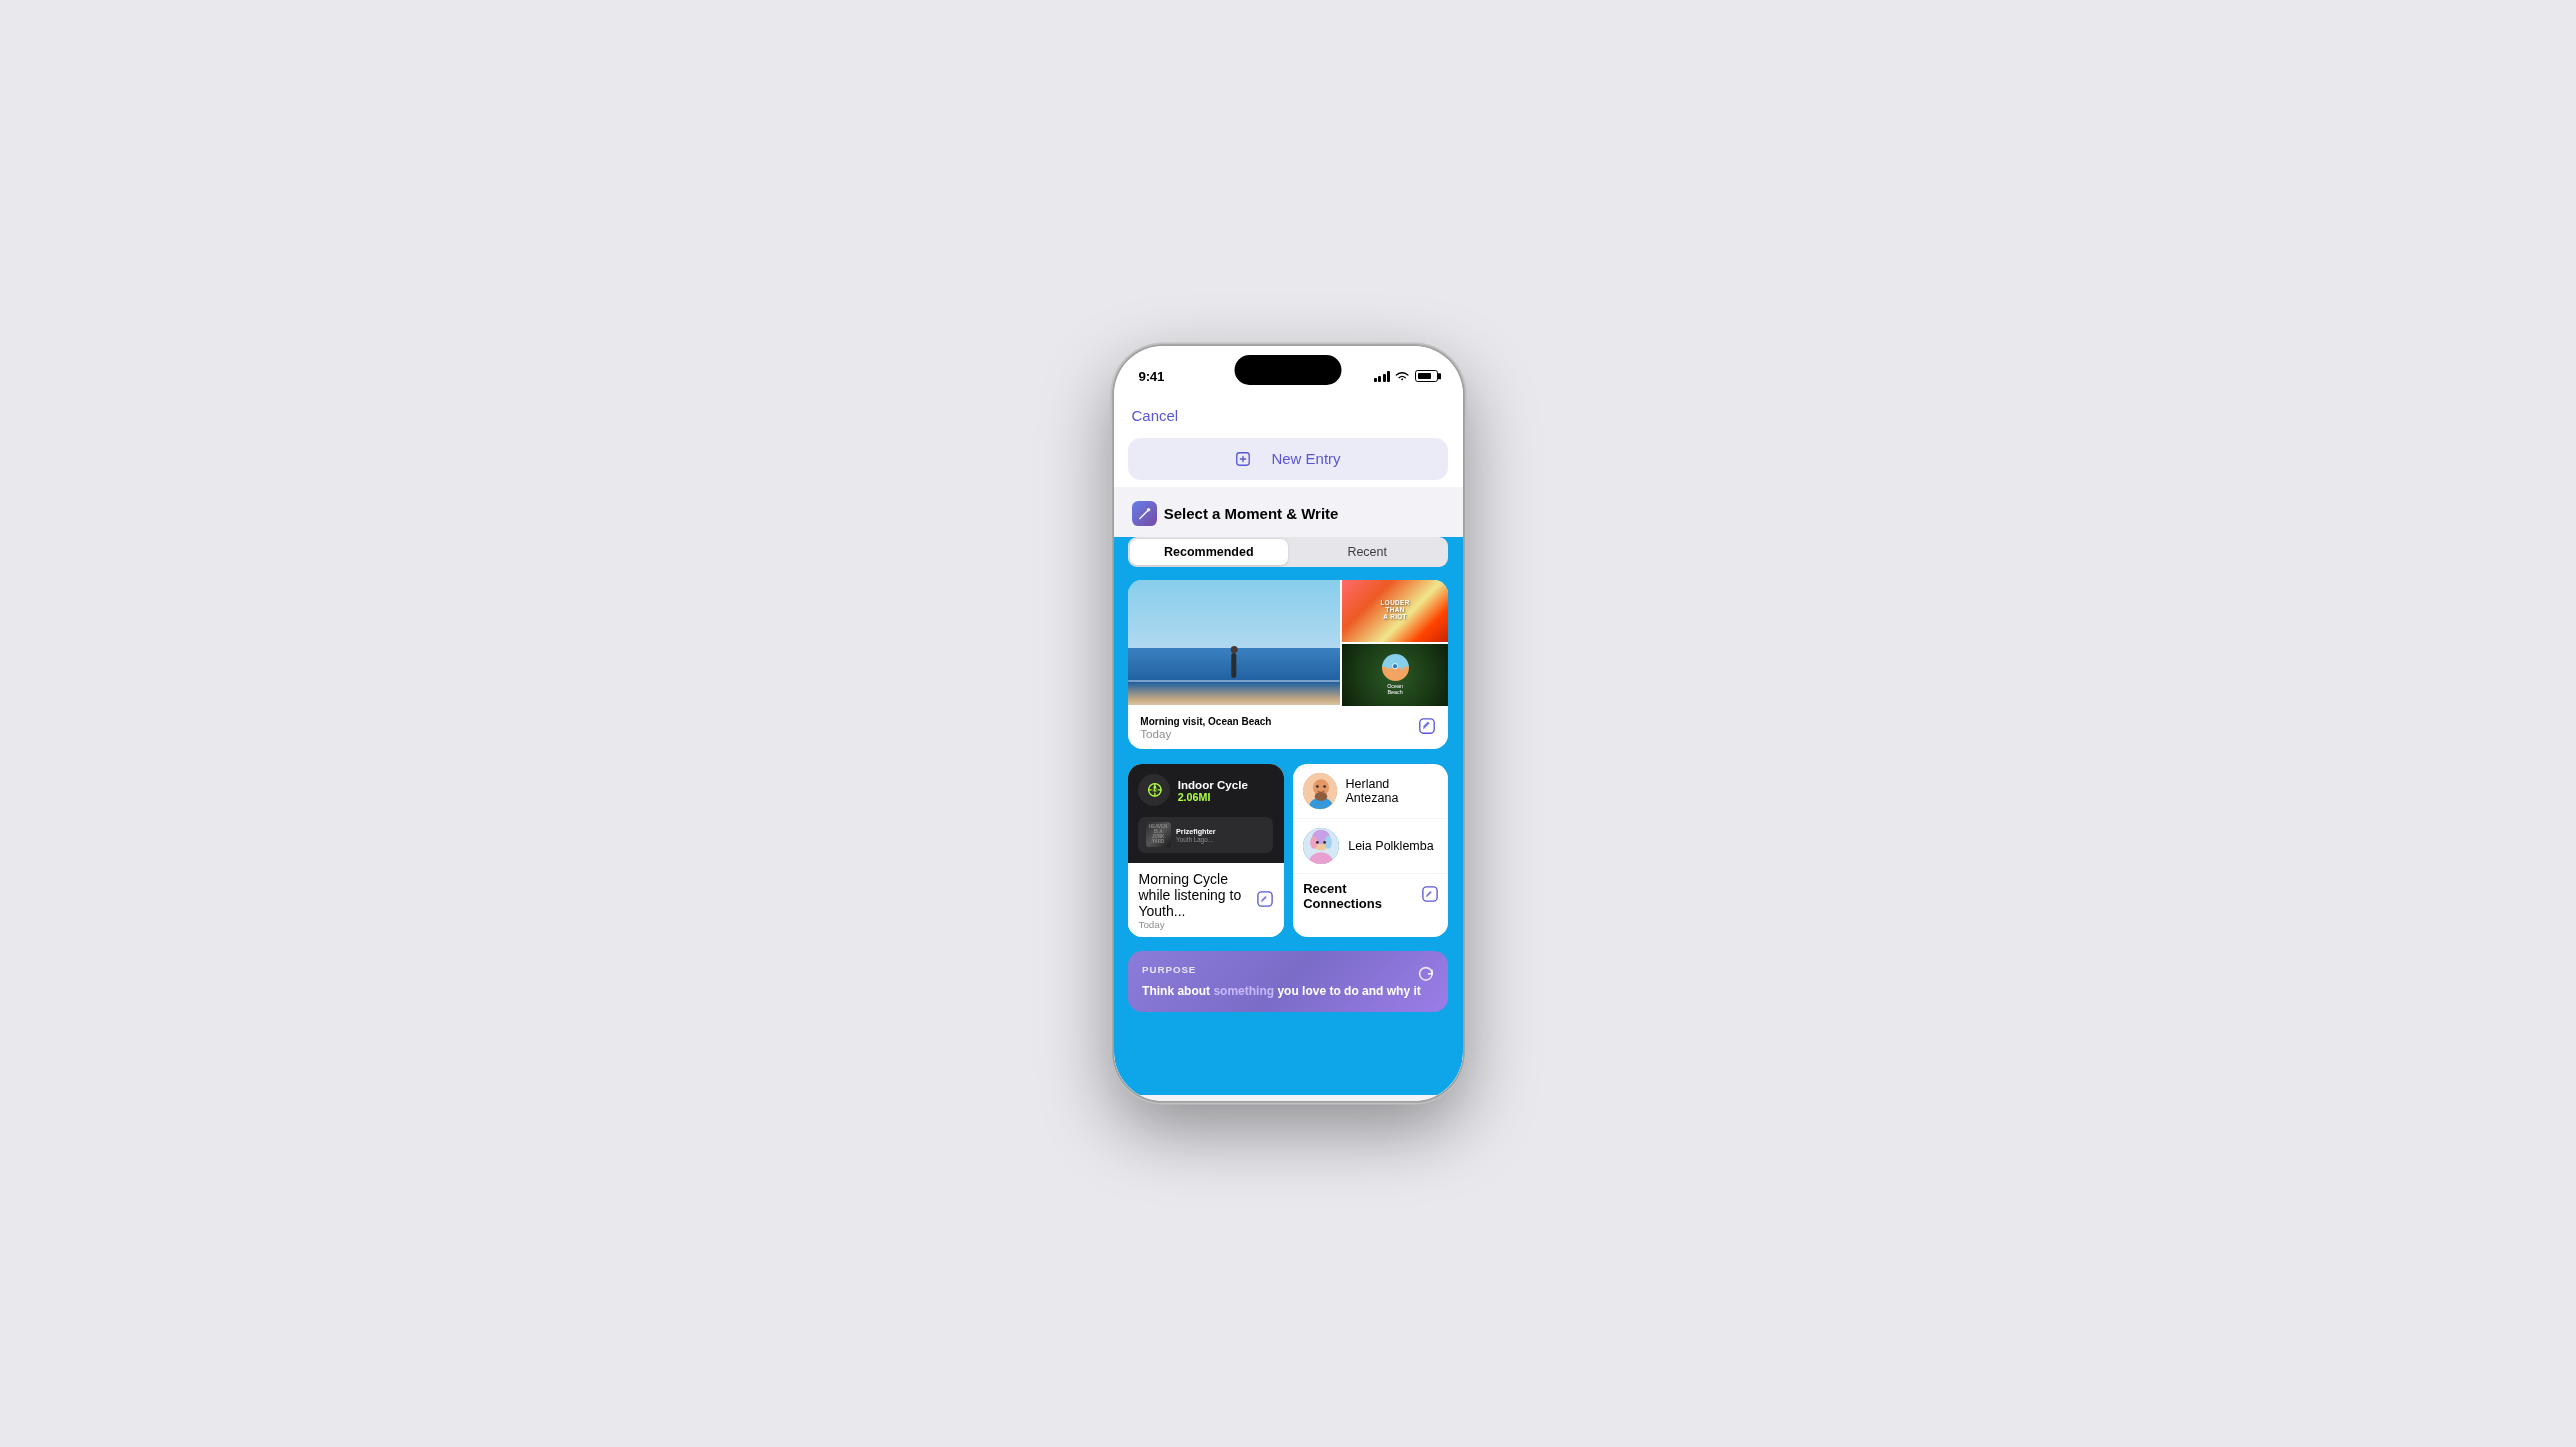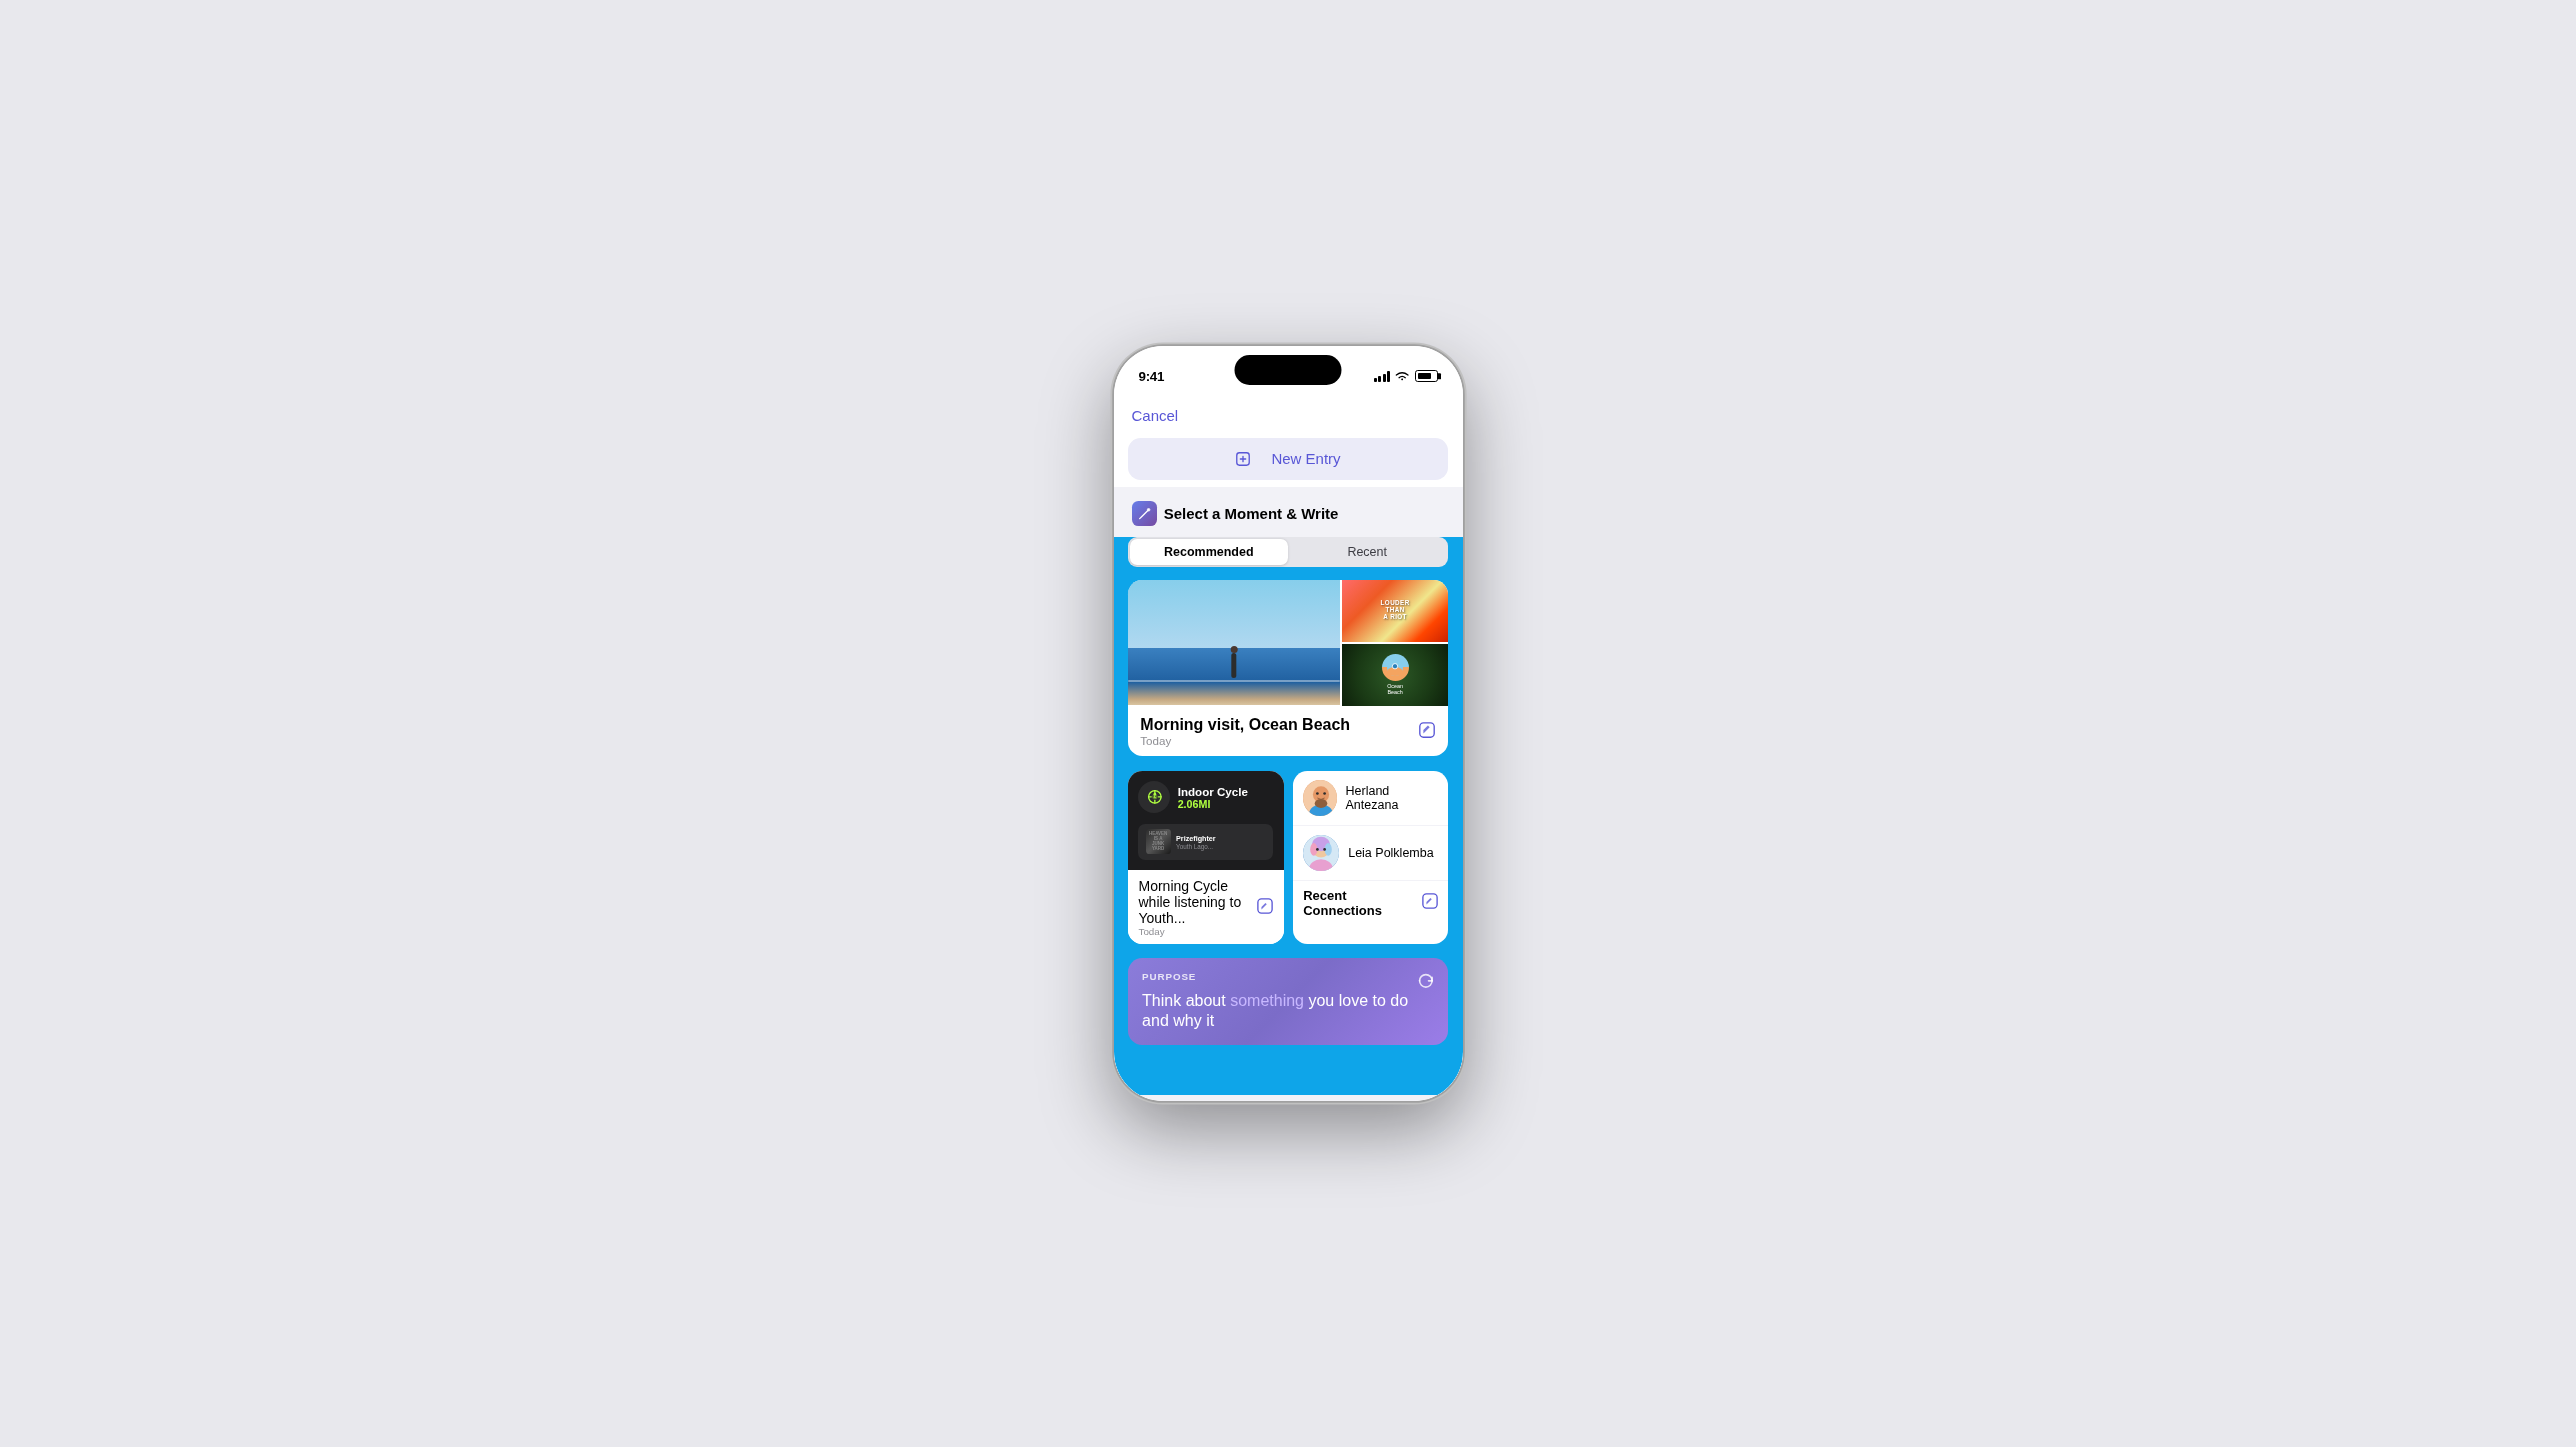--- a/index.html
+++ b/index.html
@@ -310,21 +310,21 @@
     }
 
     .moment-footer {
       padding: 9px 12.5px;
       display: flex;
       align-items: center;
       justify-content: space-between;
     }
 
     .moment-title {
-      font-size: 16px;
+      font-size: 10px;
       font-weight: 600;
       color: #000;
     }
 
     .moment-date {
       font-size: 11.6px;
       color: #8e8e93;
     }
 
     .write-icon {
@@ -508,22 +508,22 @@
     .purpose-label {
       font-size: 9.8px;
       font-weight: 700;
       color: rgba(255,255,255,0.8);
       letter-spacing: 0.9px;
       text-transform: uppercase;
       margin-bottom: 9px;
     }
 
     .purpose-text {
-      font-size: 16px;
-      font-weight: 400;
+      font-size: 12px;
+      font-weight: 700;
       color: #fff;
       line-height: 1.3;
     }
 
     .purpose-text .highlight {
       color: #c8b8ff;
     }
 
     .refresh-btn {
       position: absolute;

